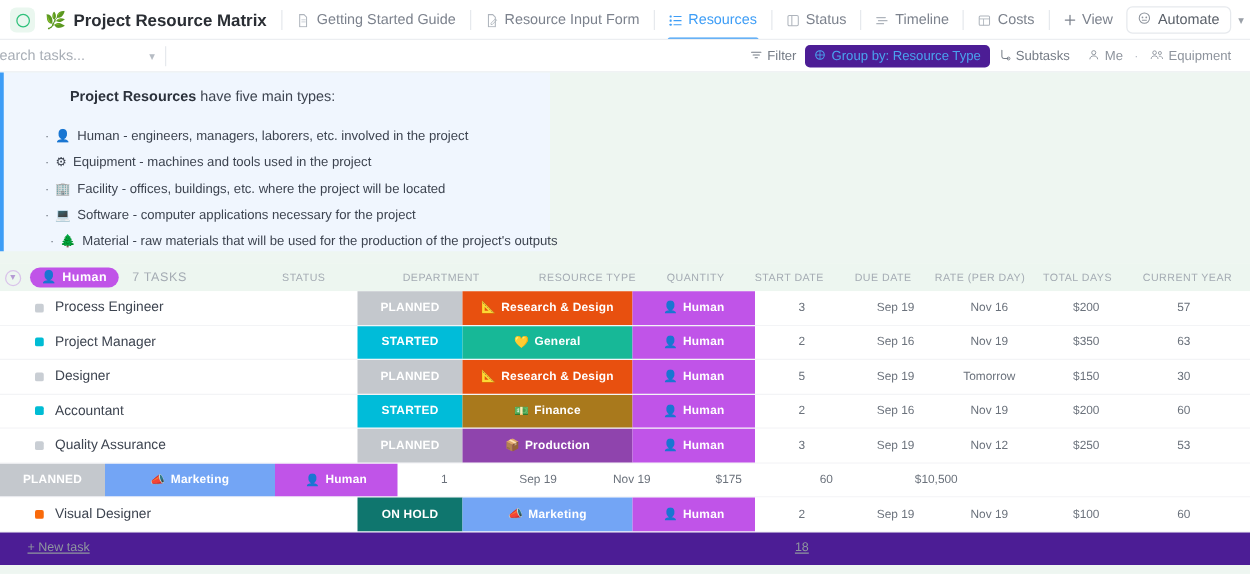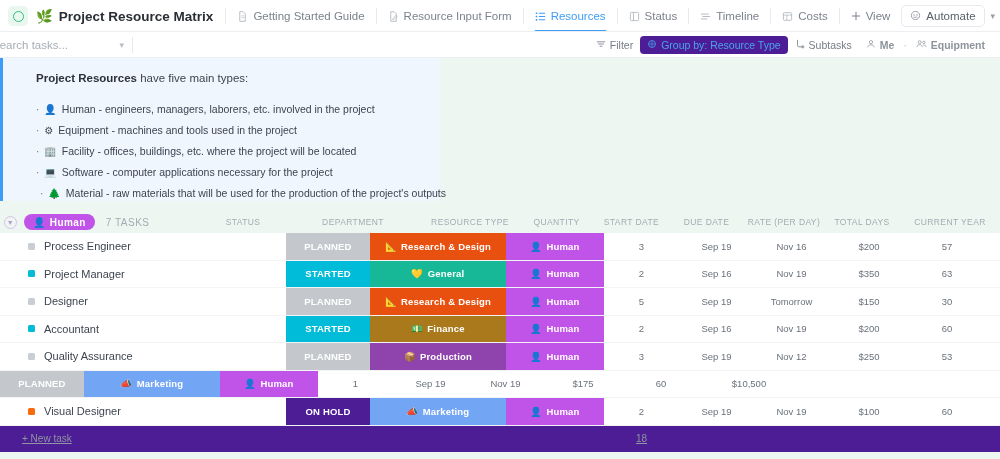--- a/index.html
+++ b/index.html
@@ -88,37 +88,37 @@
   .search-wrap .sv { flex: 1; }
   .search-caret { color: #b6bcc4; font-size: 9px; padding-right: 8px; }
 
   .tool {
     display: flex; align-items: center; gap: 4px;
     font-size: 10.5px; color: #757c86;
     padding: 0 7px; height: 18px; border-radius: 4px;
     white-space: nowrap;
   }
   .tool.pill { background: #4c1d95; color: #4aa3ef; }
-  .tool.muted { color: #8d939c; font-weight: bold; }
+  .tool.muted { color: #8d939c; }
   .dotsep { color: #b6bcc4; font-size: 10px; padding: 0 2px; }
 
   
   .banner-zone { position: relative; height: 153px; background: #eef6f1; }
   .banner {
     position: absolute; left: 0; top: 0;
     width: 440px; height: 143px;
     background: #f0f6fe;
     border-left: 3px solid #3d9df6;
     padding: 14px 12px 0 33px;
   }
   .banner h4 {
     font-size: 11.5px; color: #3d4450; font-weight: normal;
     margin-bottom: 19px;
   }
-  .banner h4 b { font-weight: bold; color: #2c323c; }
+  .banner h4 b { font-weight: bold; color: #2c323c; margin-left: 20px; }
   .blist { list-style: none; }
   .blist li {
     font-size: 10.5px; color: #3d4450;
     display: flex; align-items: center; gap: 5px;
     margin-bottom: 9px; white-space: nowrap;
   }
   .blist li .bullet { color: #6b727c; font-size: 10px; }
   .blist li .emo { font-size: 10px; }
   .blist li:last-child { margin-left: 4px; }
 
@@ -569,21 +569,21 @@
         <div class="cell num w-dd">Nov 19</div>
         <div class="cell num w-rate">$175</div>
         <div class="cell num w-td">60</div>
         <div class="cell num w-cy">$10,500</div>
       </div>
       <div class="row">
         <div class="name-cell">
           <span class="sq" style="background:#f96a0b"></span>
           <span class="task-name">Visual Designer</span>
         </div>
-        <div class="cell chip w-status" style="background:#4c1d95">
+        <div class="cell chip w-status" style="background:#0f766e">
           <span>ON HOLD</span>
         </div>
         <div class="cell chip dep w-dept" style="background:#73a5f5">
           <span>📣</span>
           <span>Marketing</span>
         </div>
         <div class="cell chip rt w-rt" style="background:#c054e8">
           <span>👤</span>
           <span>Human</span>
         </div>

